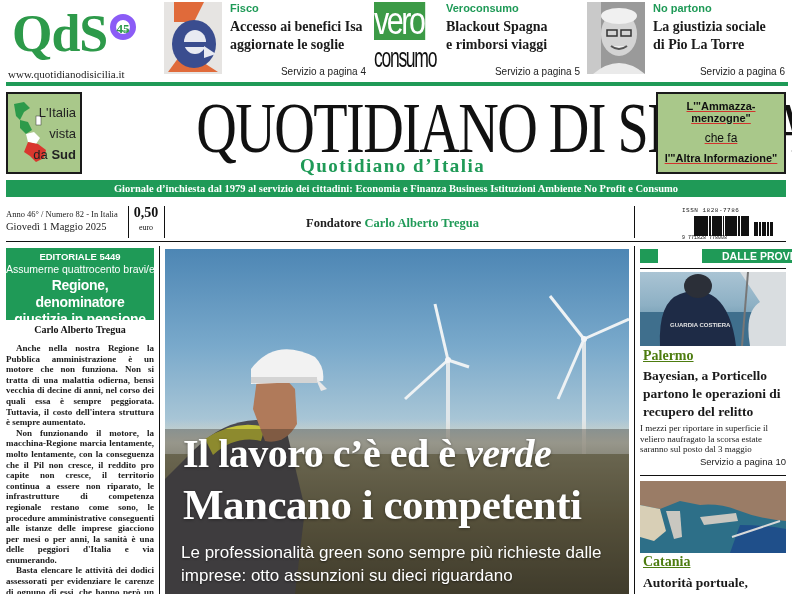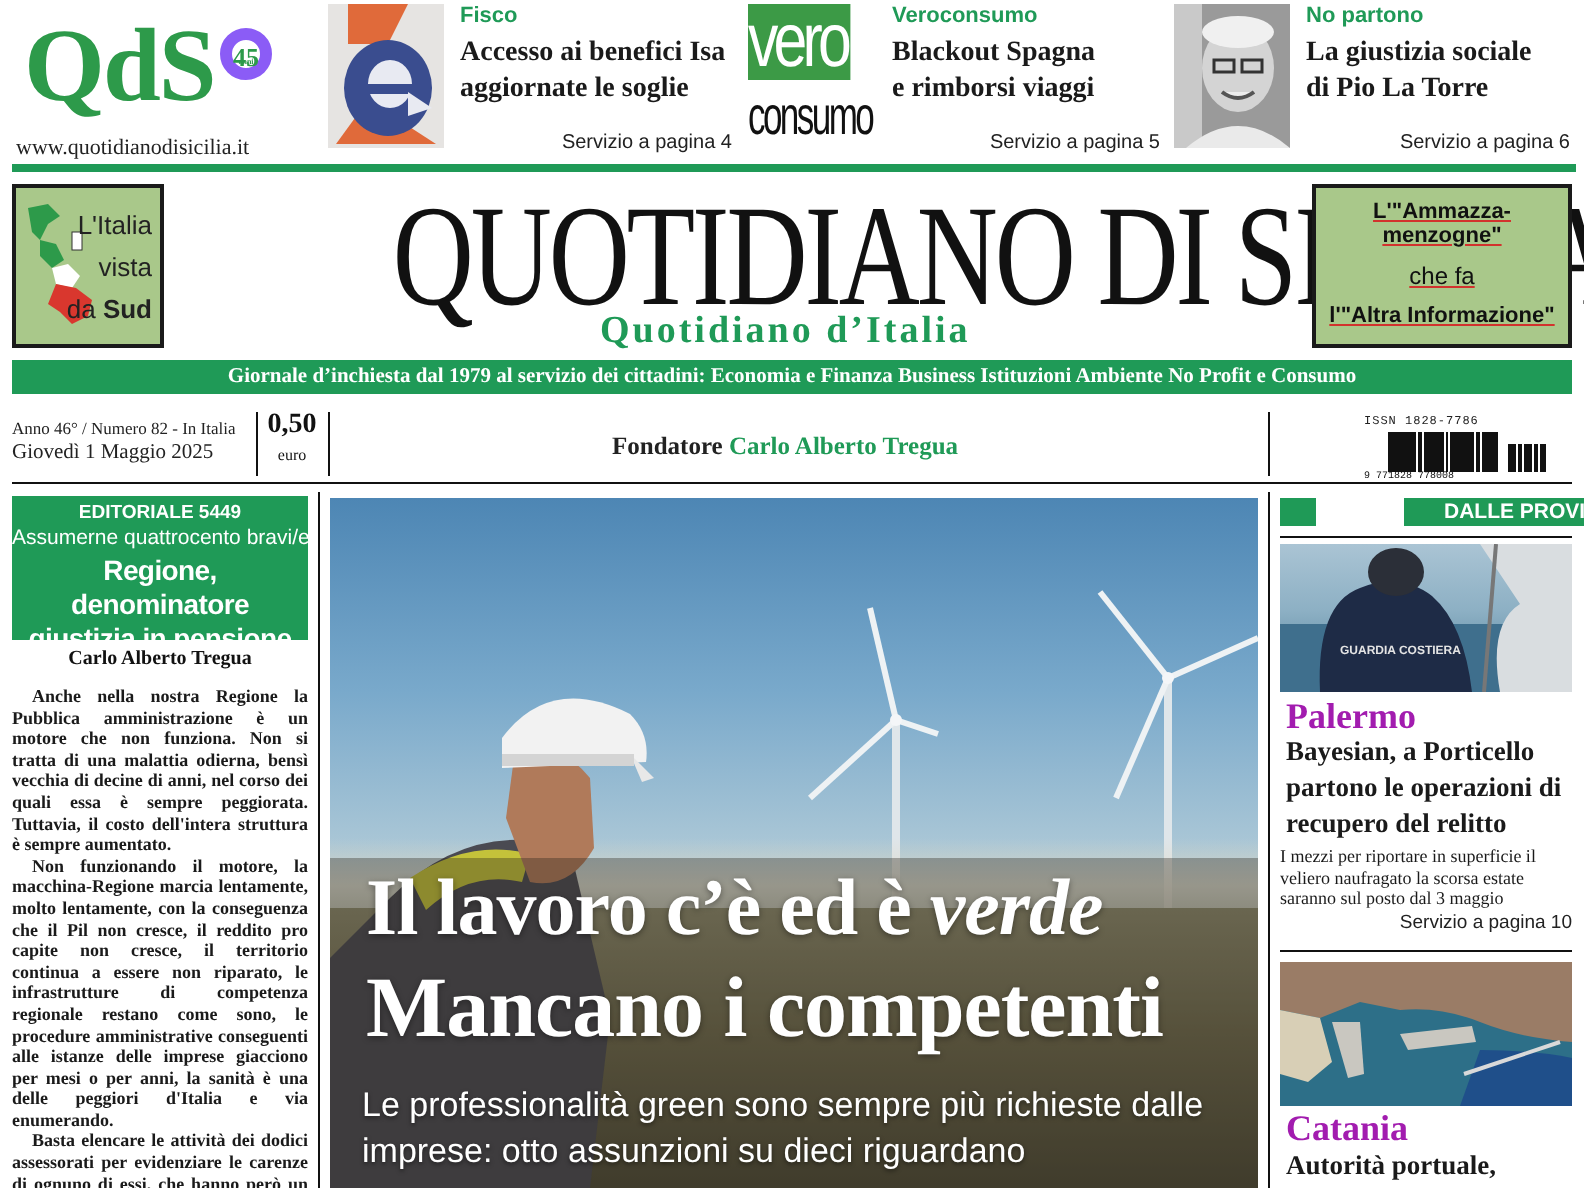--- a/index.html
+++ b/index.html
@@ -85,21 +85,21 @@
   .hero .h2 { position: absolute; left: 18px; top: 232px; font-weight: bold; font-size: 43px; line-height: 48px; color: #fff; white-space: nowrap; letter-spacing: -0.5px; text-shadow: 0 1px 3px rgba(0,0,0,0.4); }
   .hero .sub { position: absolute; left: 16px; top: 292px; width: 452px; font-family: "Liberation Sans", sans-serif; font-size: 17px; line-height: 23px; color: #fff; text-shadow: 0 1px 2px rgba(0,0,0,0.5); }
   .col-sep-r { position: absolute; left: 634px; top: 246px; width: 1px; height: 348px; background: #111; }
 
   
   .prov-head { position: absolute; left: 640px; top: 249px; width: 146px; height: 14px; }
   .prov-head .sq { position: absolute; left: 0; top: 0; width: 18px; height: 14px; background: #1f9a57; }
   .prov-head .lbl { position: absolute; left: 22px; top: 0; width: 124px; height: 14px; background: #1f9a57; color: #fff; font-family: "Liberation Sans", sans-serif; font-weight: bold; font-size: 10.5px; line-height: 14px; padding-left: 20px; margin-left: 40px; }
   .prov-rule { position: absolute; left: 640px; top: 268px; width: 146px; height: 1px; background: #111; }
   .prov-img1 { position: absolute; left: 640px; top: 272px; width: 146px; height: 74px; overflow: hidden; background: linear-gradient(180deg, #aac4d4 0%, #8db0c4 45%, #4b7c98 100%); }
-  .city { position: absolute; left: 643px; font-weight: bold; font-size: 18px; color: #a21caf; }
+  .city { position: absolute; left: 643px; font-weight: bold; font-size: 14px; color: #4d7c0f; text-decoration: underline; }
   .news-title { position: absolute; left: 643px; width: 146px; font-weight: bold; font-size: 13.5px; line-height: 18px; color: #1a1a1a; }
   .news-body { position: absolute; left: 640px; width: 148px; font-size: 9px; line-height: 10.6px; color: #1a1a1a; }
   .news-page { position: absolute; right: 6px; font-family: "Liberation Sans", sans-serif; font-size: 9.5px; color: #222; }
   .prov-rule2 { position: absolute; left: 640px; top: 475px; width: 146px; height: 1px; background: #111; }
   .prov-img2 { position: absolute; left: 640px; top: 481px; width: 146px; height: 72px; overflow: hidden; background: #3f7f94; }
 </style>
 </head>
 <body>
 
 <div class="top">

